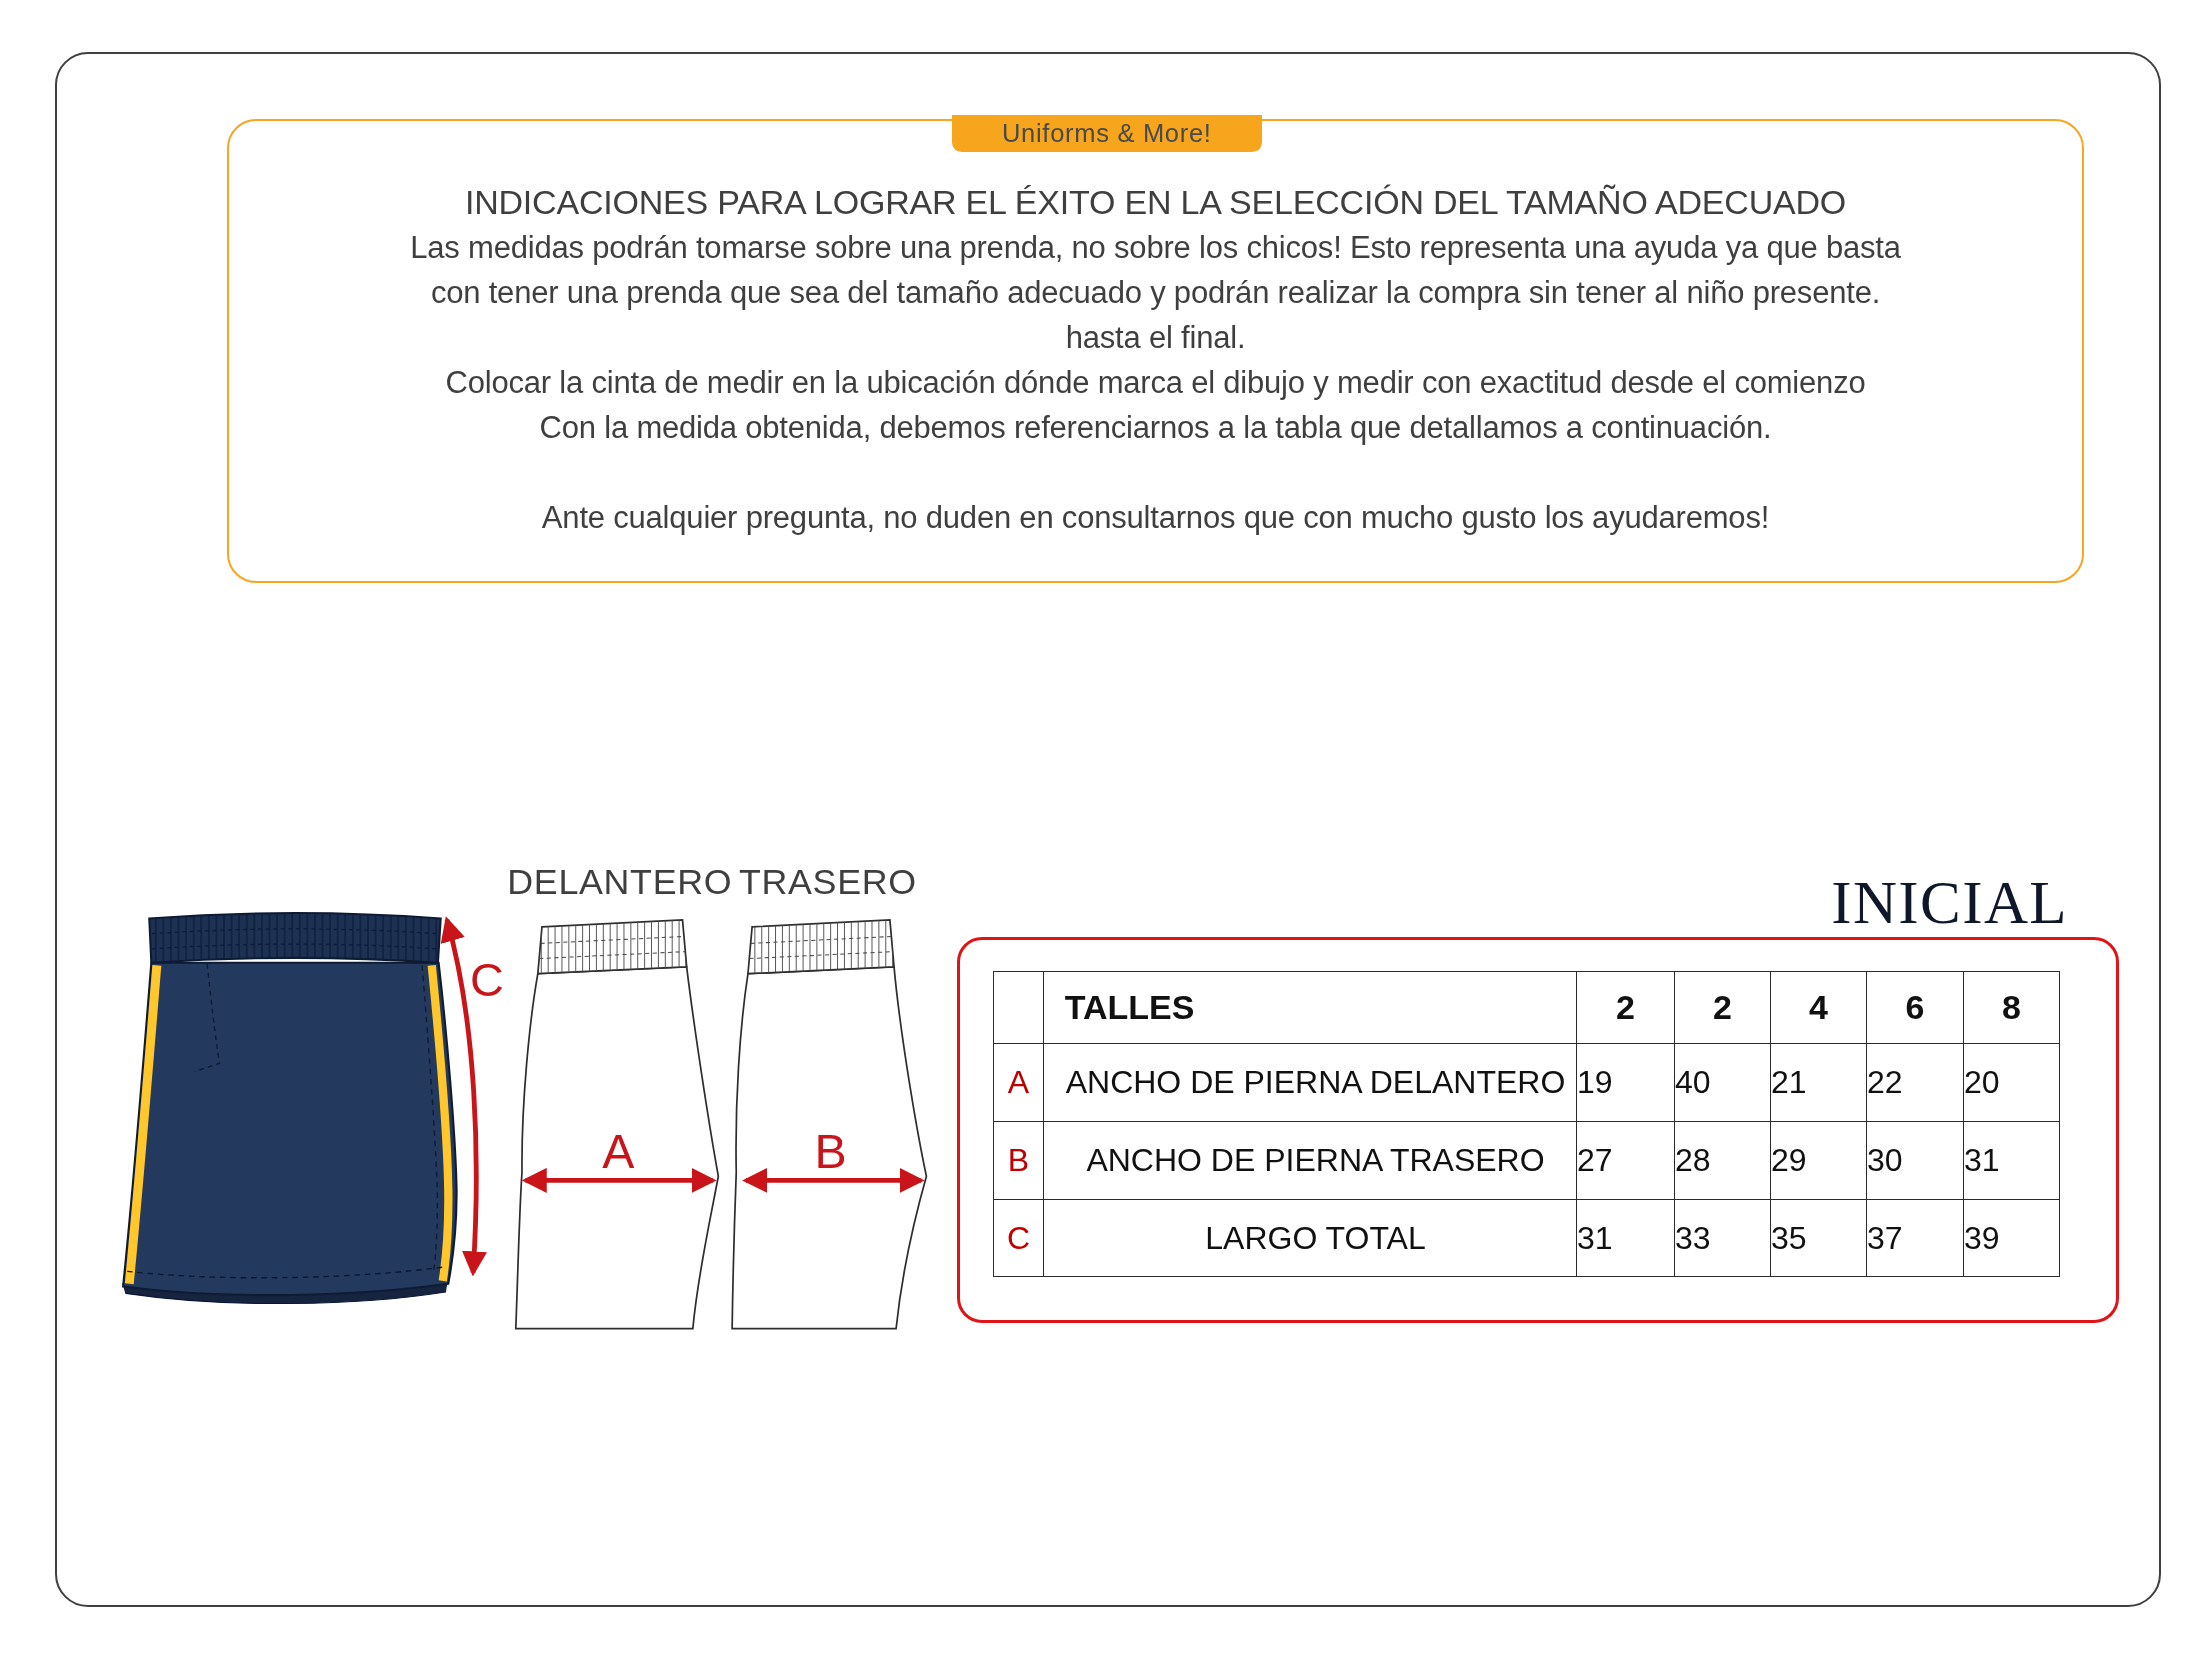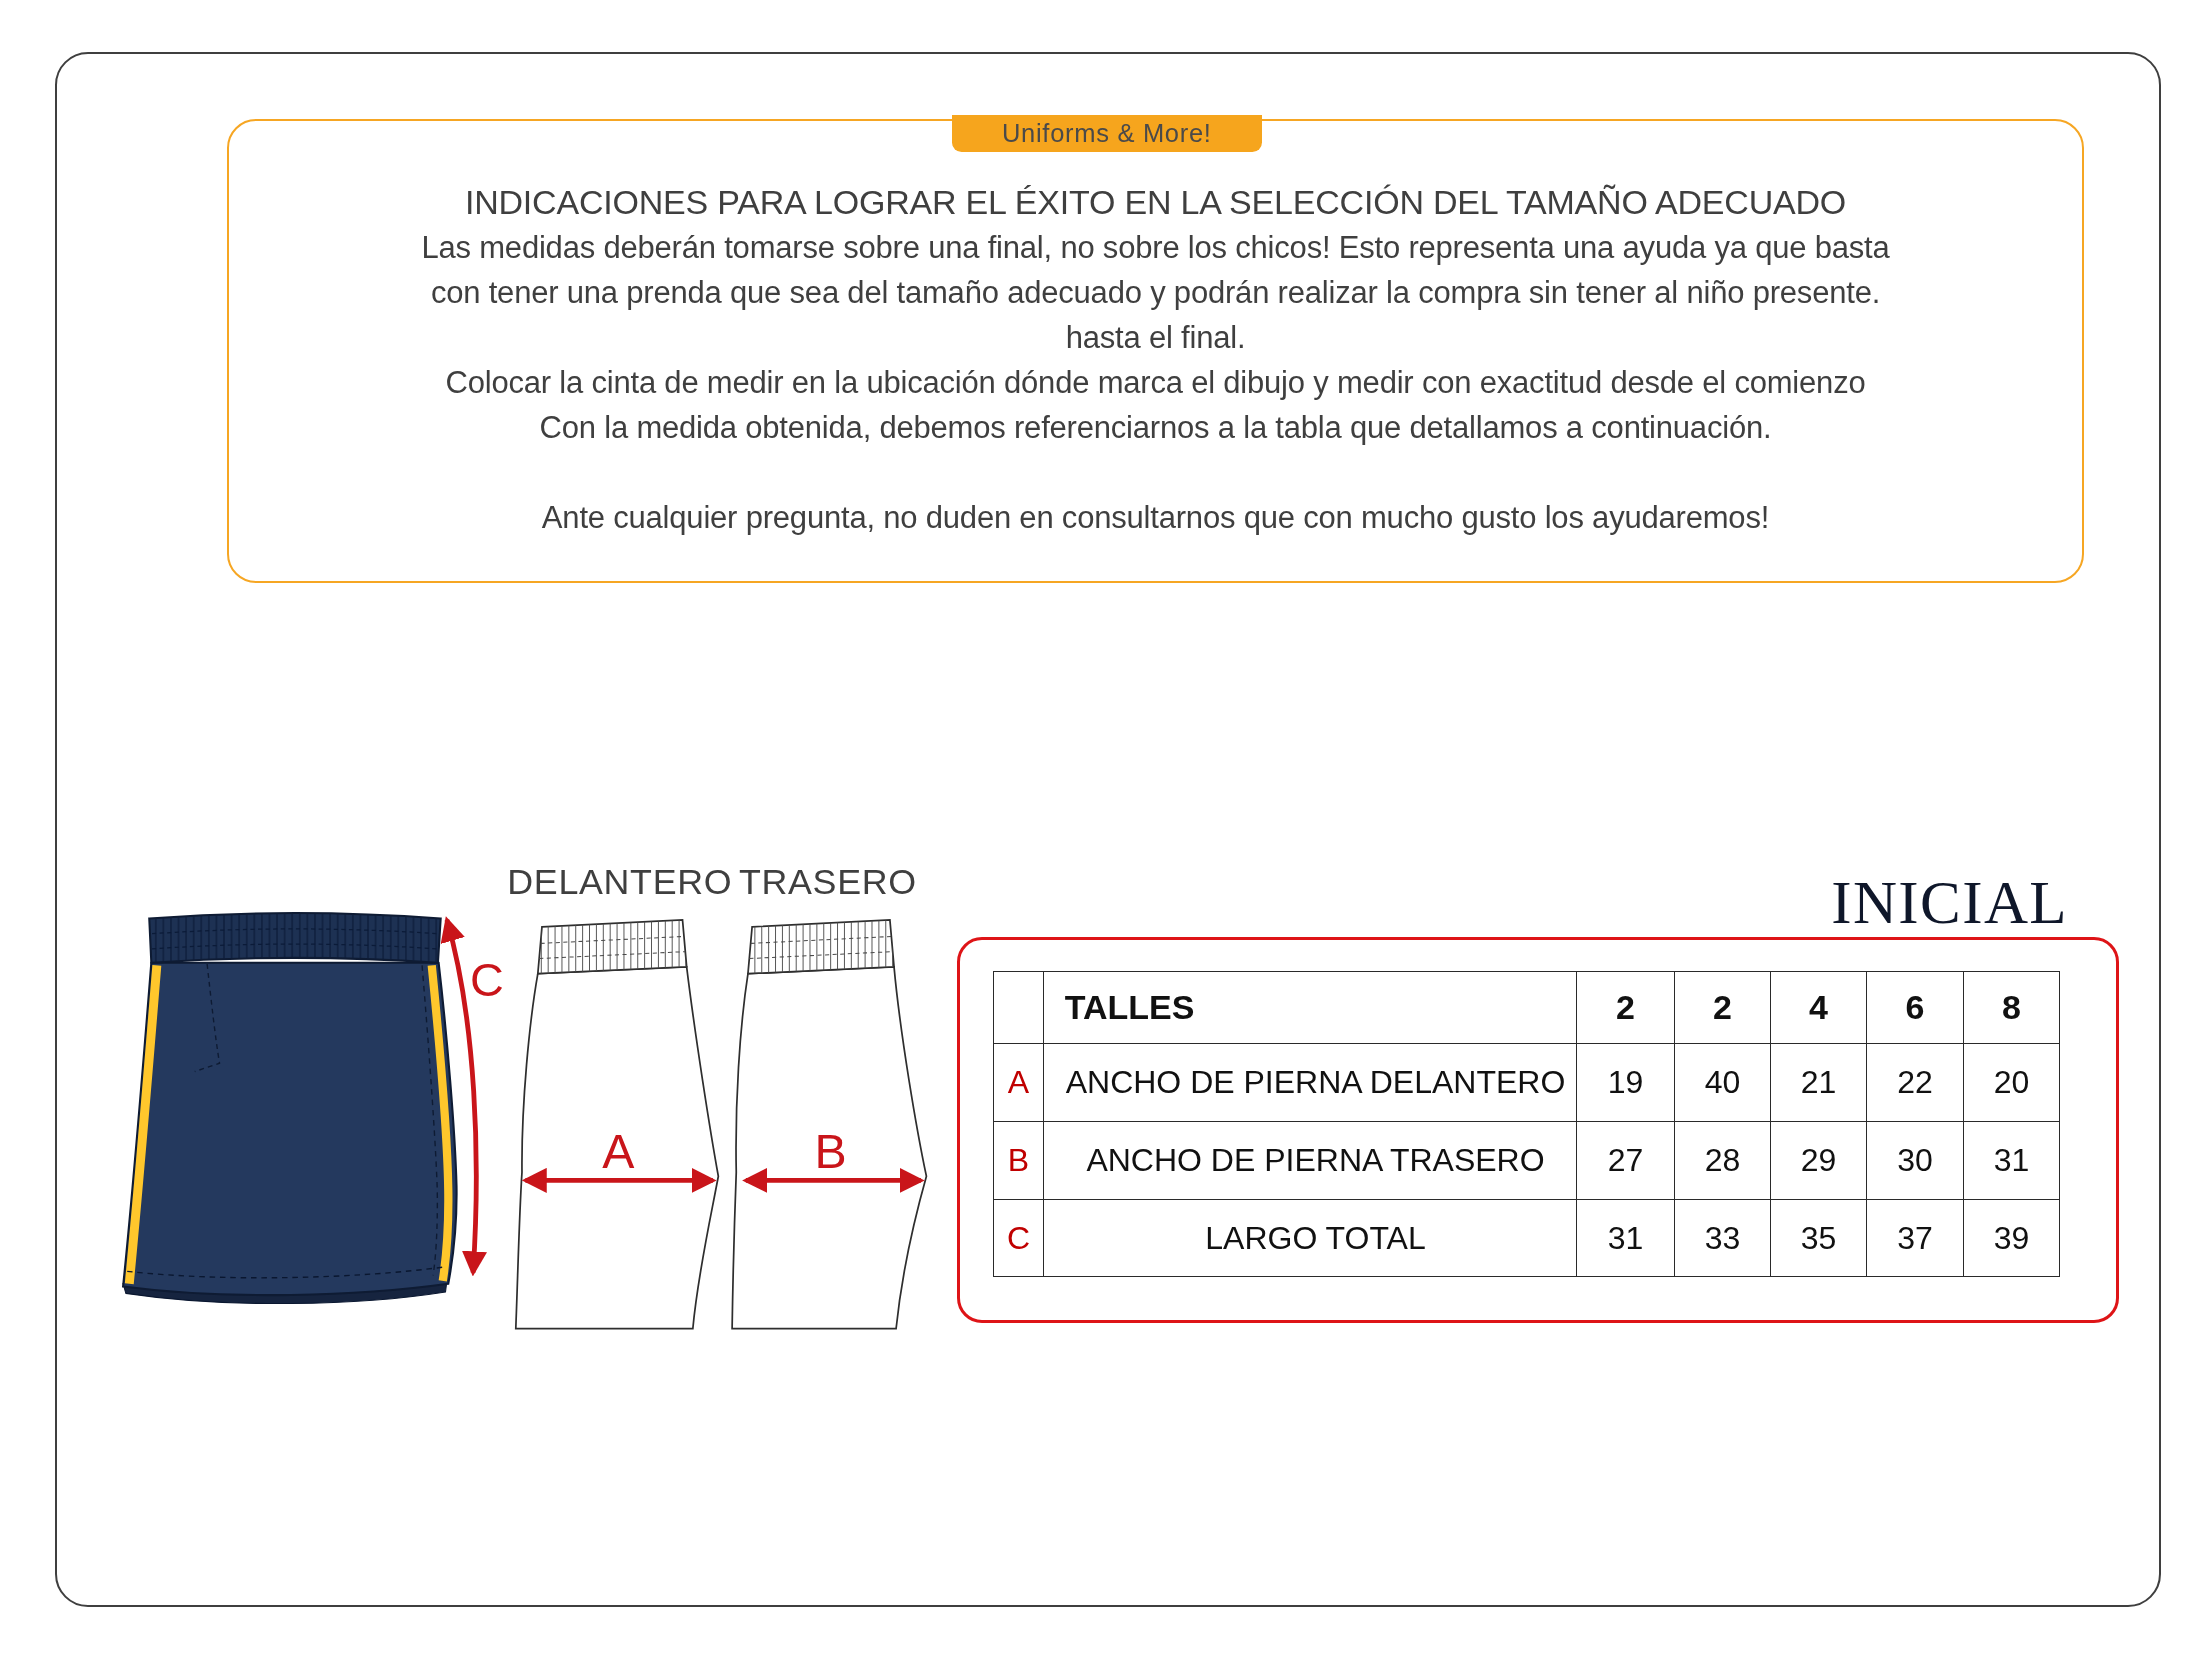--- a/index.html
+++ b/index.html
@@ -28,38 +28,38 @@
     font-family:"Liberation Serif",serif;font-size:61px;line-height:61px;
     color:#0f172a;letter-spacing:1.4px;z-index:3;}
   
   #red-box{left:957px;top:937px;width:1162px;height:386px;border:3.4px solid #DE1417;
     border-radius:25px;box-sizing:border-box;z-index:2;}
   #size-table{left:993px;top:971px;z-index:3;border-collapse:collapse;table-layout:fixed;}
   #size-table td{border:1.4px solid #2A2A2A;vertical-align:middle;font-size:32px;color:#111;
     padding:0;overflow:hidden;white-space:nowrap;}
   #size-table td.letter{color:#C00000;text-align:center;}
   #size-table td.label{padding-left:11px;text-align:center;}
-  #size-table td.num{text-align:center;}
+  #size-table td.num{text-align:left;}
   #size-table td.talles{font-weight:bold;font-size:34px;padding-left:20.7px;text-align:left;}
   #size-table td.size-h{font-weight:bold;font-size:34px;text-align:center;}
 </style>
 </head>
 <body>
 
 <div class="abs" id="page-border"></div>
 
 <div class="abs" id="logo">
   <div class="abs" id="logo-orange">
     <span>Uniforms &amp; More!</span>
   </div>
 </div>
 
 <div class="abs" id="instructions">
   <div class="title">INDICACIONES PARA LOGRAR EL ÉXITO EN LA SELECCIÓN DEL TAMAÑO ADECUADO</div>
-  <div class="line">Las medidas deberán tomarse sobre una final, no sobre los chicos!  Esto representa una ayuda ya que basta</div>
+  <div class="line">Las medidas podrán tomarse sobre una prenda, no sobre los chicos!  Esto representa una ayuda ya que basta</div>
   <div class="line">con tener una prenda que sea del tamaño adecuado y podrán realizar la compra sin tener al niño presente.</div>
   <div class="line">hasta el final.</div>
   <div class="line">Colocar la cinta de medir en la ubicación dónde marca el dibujo y medir con exactitud desde el comienzo</div>
   <div class="line">Con la medida obtenida, debemos referenciarnos a la tabla que detallamos a continuación.</div>
   <div class="closing">Ante cualquier pregunta, no duden en consultarnos que con mucho gusto los ayudaremos!</div>
 </div>
 
 <svg class="abs" id="diagram" viewBox="130 1230 1270 780">
   <defs>
     <pattern id="ribDark" width="11" height="8" patternUnits="userSpaceOnUse">

